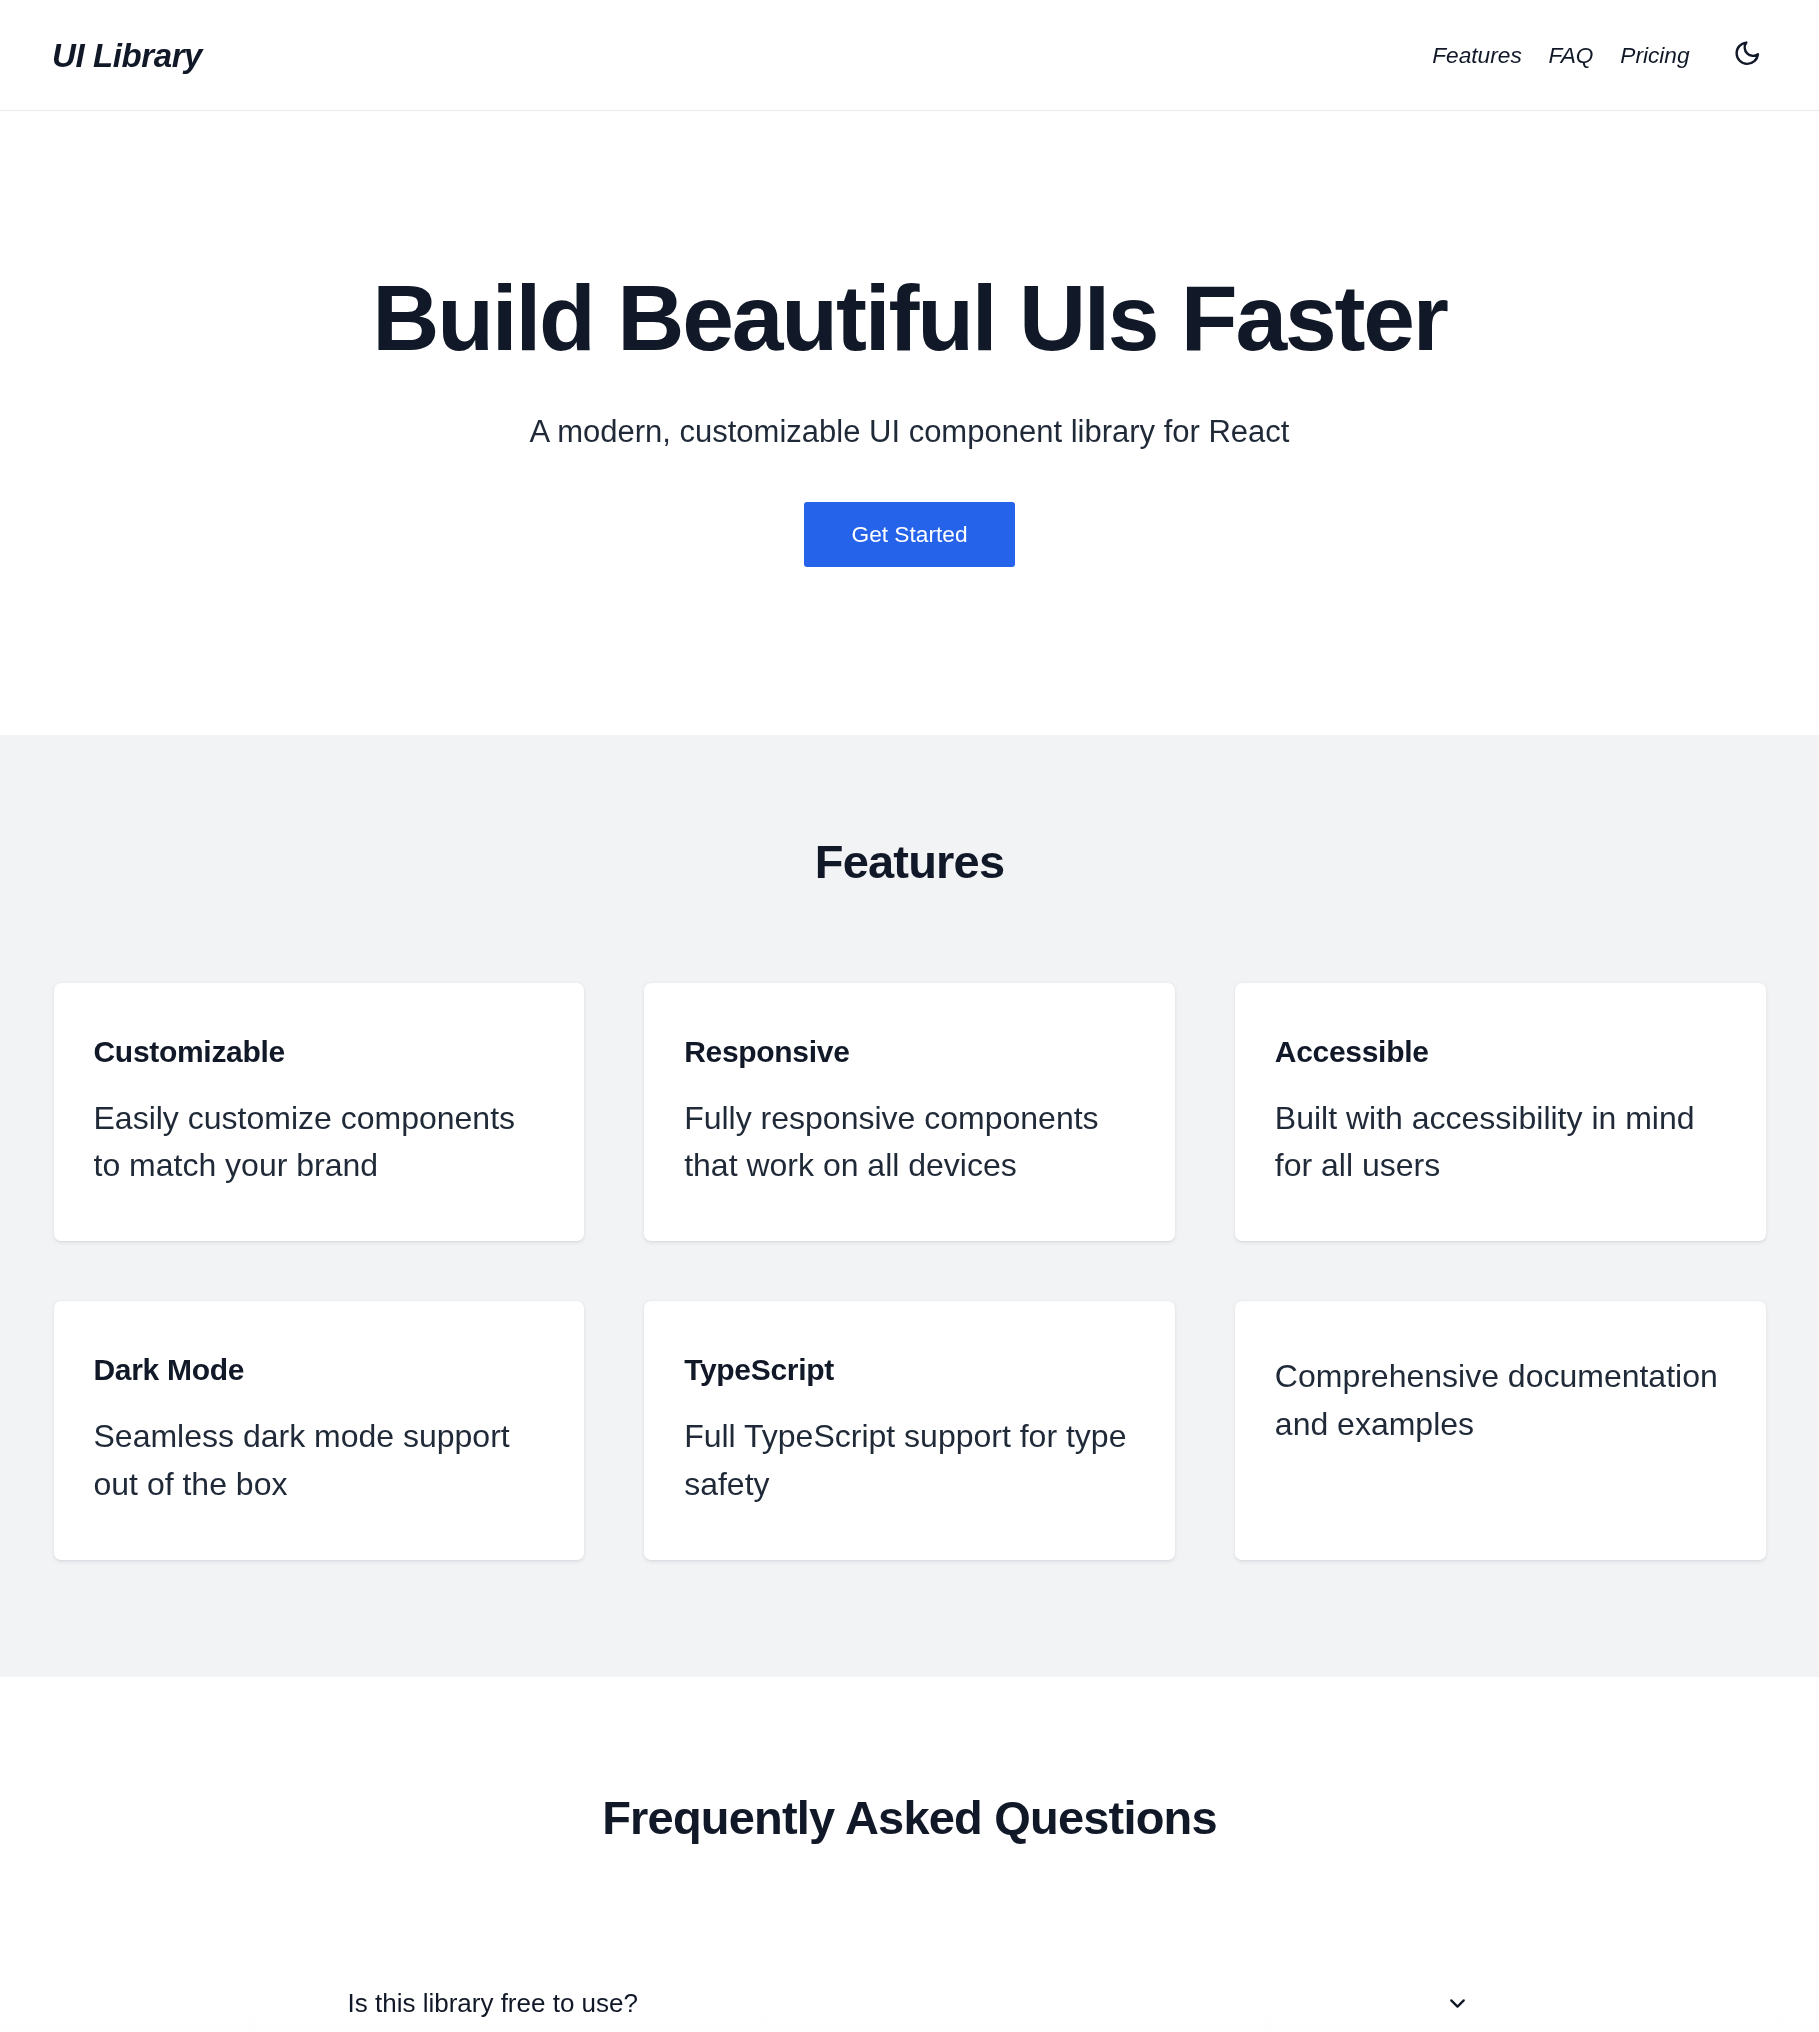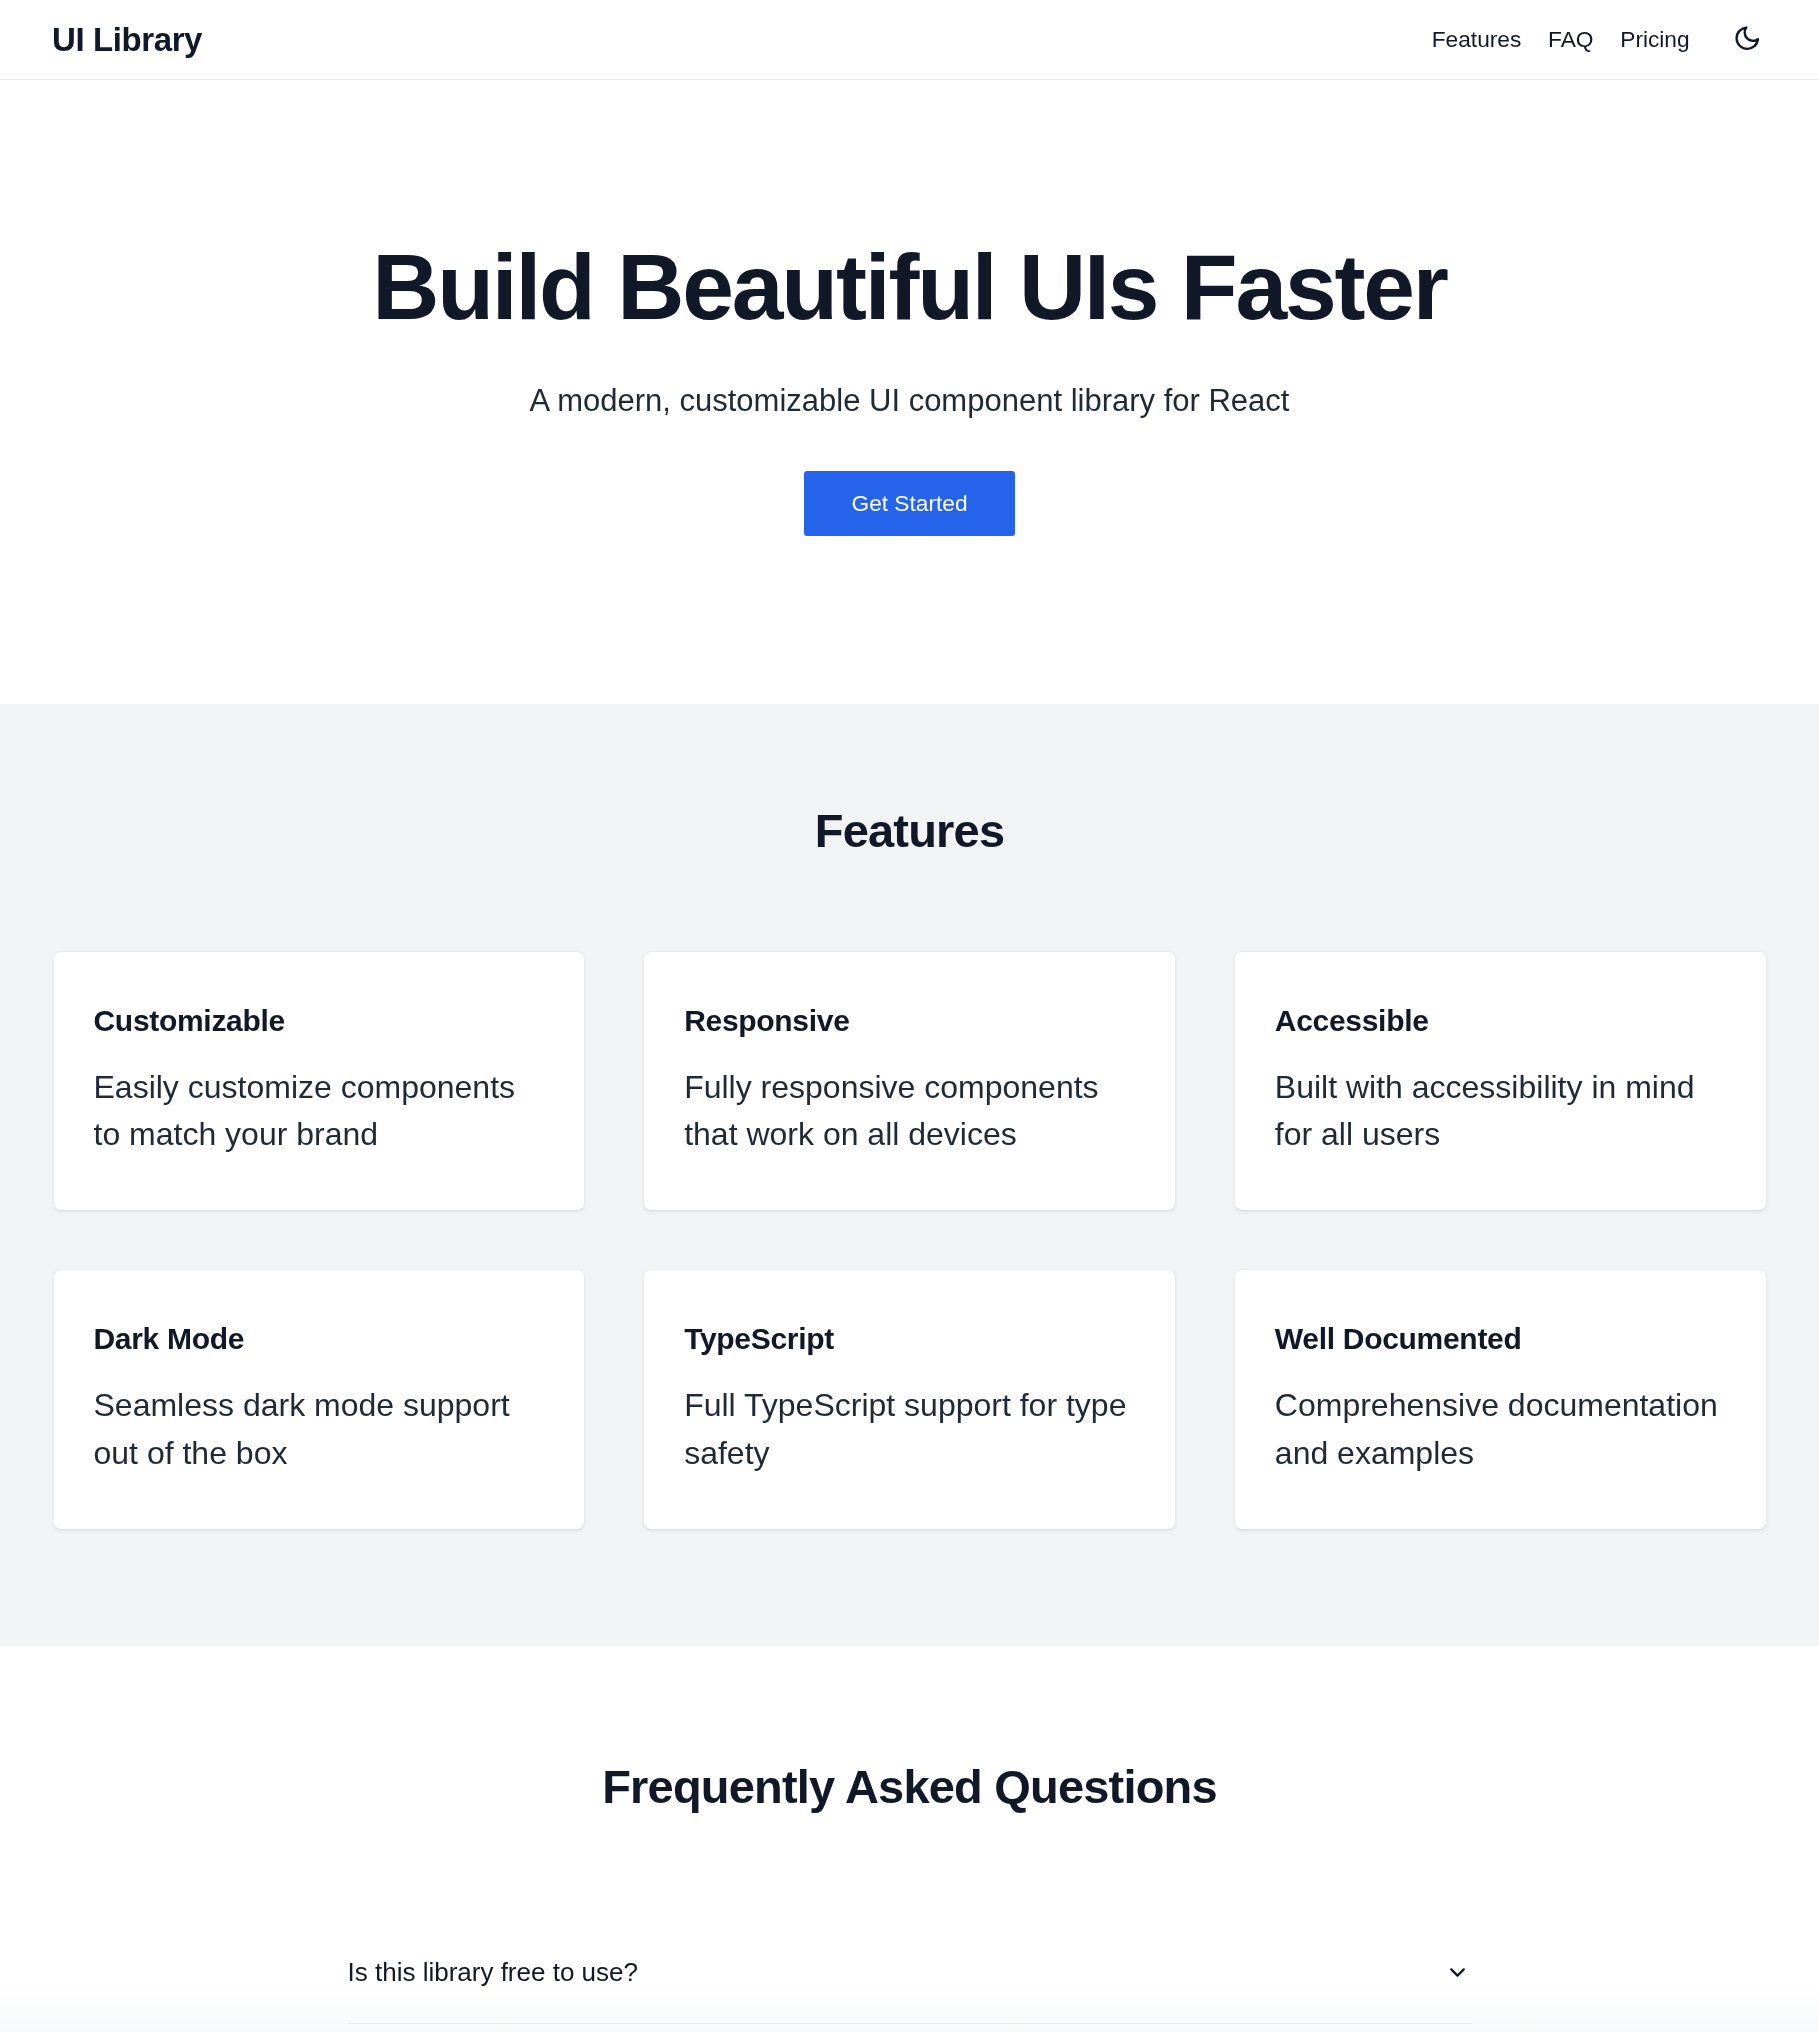--- a/index.html
+++ b/index.html
@@ -15,29 +15,30 @@
   .page {
     position: relative;
     width: 1819px;
     min-height: 2032px;
     overflow: hidden;
     background: #ffffff;
   }
 
   
   .site-header {
-    height: 80px;
+    height: 111px;
     background: #ffffff;
     border-bottom: 0.8px solid #e8eaee;
     display: flex;
     align-items: center;
     justify-content: space-between;
     padding: 0 52px;
     position: relative;
     z-index: 5;
+    font-style: italic;
   }
 
   .brand {
     font-size: 33px;
     font-weight: bold;
     color: #111827;
     letter-spacing: -0.4px;
     line-height: 1;
   }
 
@@ -262,21 +263,20 @@
         <div class="feature-card-title">Dark Mode</div>
         <div class="feature-card-desc">Seamless dark mode support out of the box</div>
       </div>
 
       <div class="feature-card">
         <div class="feature-card-title">TypeScript</div>
         <div class="feature-card-desc">Full TypeScript support for type safety</div>
       </div>
 
       <div class="feature-card">
-        <div class="feature-card-title">Well Documented</div>
         <div class="feature-card-desc">Comprehensive documentation and examples</div>
       </div>
 
     </div>
   </section>
 
   <section class="faq-section">
     <h2 class="faq-title">Frequently Asked Questions</h2>
     <div class="faq-list">
 

